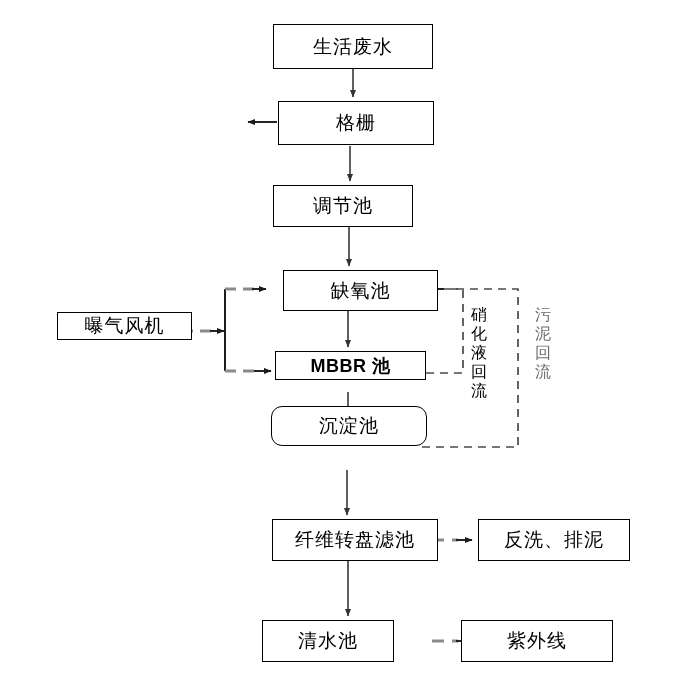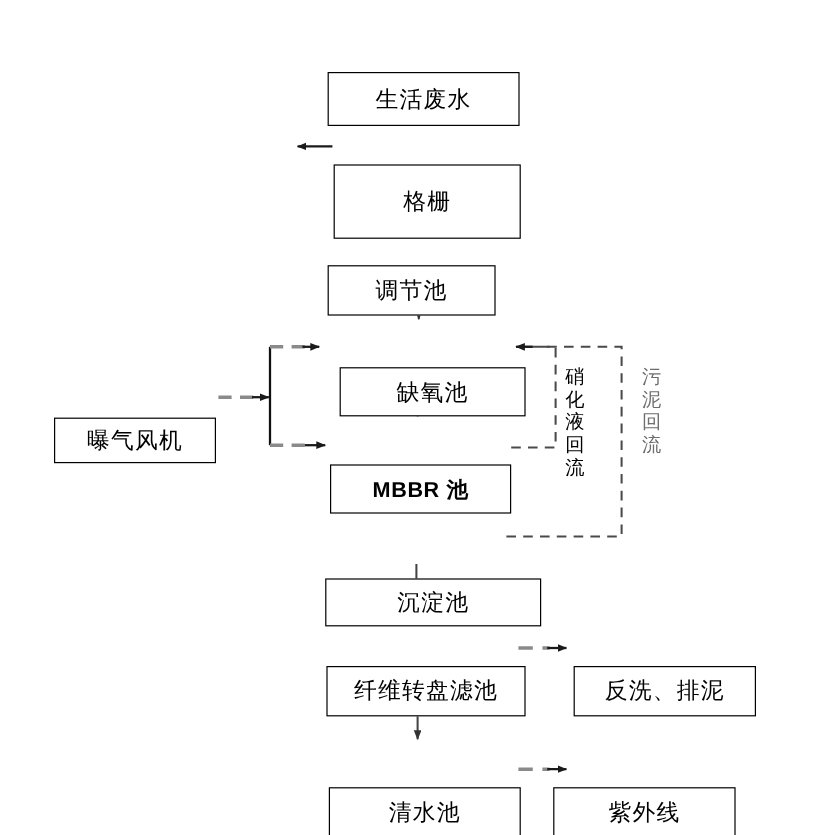--- a/index.html
+++ b/index.html
@@ -31,21 +31,20 @@
     border: 1.6px solid #000000;
     background: #ffffff;
     display: flex;
     align-items: center;
     justify-content: center;
     color: #000000;
     font-size: 19px;
     letter-spacing: 1px;
     white-space: nowrap;
     z-index: 3;
-    margin-top: 36px;
   }
   .node.mono-label {
     font-family: "Liberation Sans", "DejaVu Sans", sans-serif;
     font-size: 18px;
     font-weight: 600;
     letter-spacing: 0.5px;
   }
   .vlabel {
     position: absolute;
     width: 22px;
@@ -136,54 +135,54 @@
     <g>
       <line x1="432" y1="641" x2="458" y2="641" stroke="#8a8a8a" stroke-width="3" stroke-dasharray="12,8"></line>
       <line x1="456" y1="641" x2="472" y2="641" stroke="#1a1a1a" stroke-width="1.9" marker-end="url(#arrow-black)"></line>
     </g>
   </svg>
 
   <div class="node" style="left:273px; top:24px; width:160px; height:45px;">
     <span>生活废水</span>
   </div>
 
-  <div class="node" style="left:278px; top:101px; width:156px; height:62px;text-align:center;">
+  <div class="node" style="left:278px; top:101px; width:156px; height:44px;text-align:center;">
     <span>格栅</span>
   </div>
 
 
   <div class="node" style="left:273px; top:185px; width:140px; height:42px;">
     <span>调节池</span>
   </div>
 
   <div class="node" style="left:283px; top:270px; width:155px; height:41px;">
     <span>缺氧池</span>
   </div>
 
-  <div class="node" style="left:45px; top:312px; width:135px; height:38px;">
+  <div class="node" style="left:57px; top:312px; width:135px; height:28px;">
     <span>曝气风机</span>
   </div>
 
-  <div class="node mono-label" style="left:275px; top:351px; width:151px; height:41px;">
+  <div class="node mono-label" style="left:275px; top:351px; width:151px; height:29px;">
     <span>MBBR 池</span>
   </div>
 
-  <div class="node" style="left:271px; top:446px; width:180px; height:40px;">
+  <div class="node" style="left:271px; top:406px; width:156px; height:40px;border-radius:11px;">
     <span>沉淀池</span>
   </div>
 
   <div class="node" style="left:272px; top:519px; width:166px; height:42px;">
     <span>纤维转盘滤池</span>
   </div>
 
   <div class="node" style="left:478px; top:519px; width:152px; height:42px;">
     <span>反洗、排泥</span>
   </div>
 
-  <div class="node" style="left:274px; top:620px; width:160px; height:42px;">
+  <div class="node" style="left:262px; top:620px; width:132px; height:42px;">
     <span>清水池</span>
   </div>
 
   <div class="node" style="left:461px; top:620px; width:152px; height:42px;text-align:center;">
     <span>紫外线</span>
   </div>
 
   <div class="vlabel" style="left:468px; top:305px;">
     <span>硝</span>
     <span>化</span>

